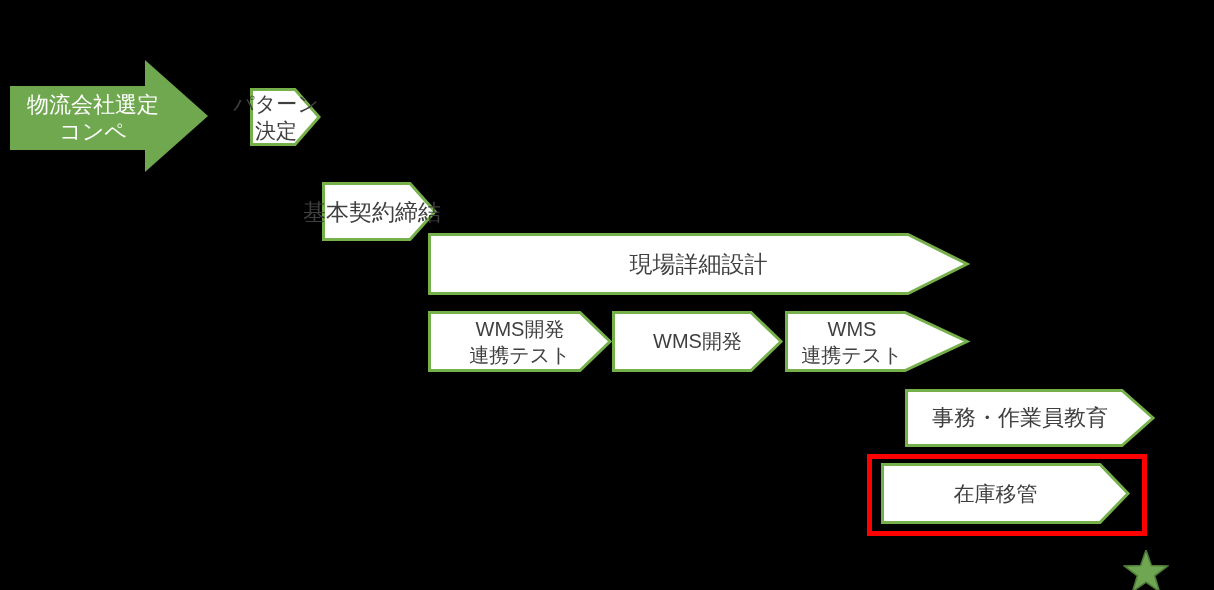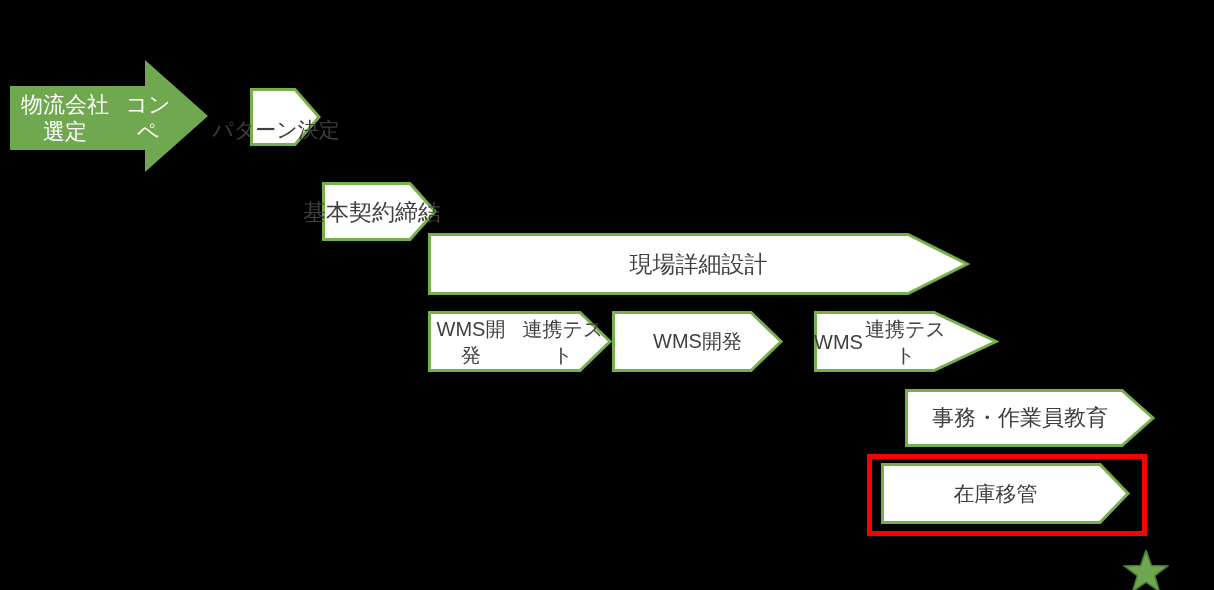--- a/index.html
+++ b/index.html
@@ -17,44 +17,44 @@
   body{
     width:1214px;height:590px;
     background:var(--background);
     position:relative;overflow:hidden;
     font-family:"Liberation Sans","DejaVu Sans",sans-serif;
     color:var(--text-dark);
   }
   .step{position:absolute;}
   .step svg{position:absolute;left:0;top:0;display:block;overflow:visible;}
   .lbl{
-    position:absolute;display:flex;flex-direction:row;
+    position:absolute;display:flex;flex-direction:column;
     align-items:center;justify-content:center;
     text-align:center;z-index:2;pointer-events:none;
     color:var(--text-dark);
   }
   .lbl.light{color:var(--text-light);}
   
   #s1{left:10px;top:60px;width:198px;height:112px;}
   #s1 .lbl{left:0;top:26px;width:166px;height:64px;font-size:22px;line-height:27px;}
   
   #s2{left:250px;top:88px;width:71px;height:58px;}
-  #s2 .lbl{left:-54px;top:0;width:160px;height:58px;font-size:21px;line-height:27px;margin-top:12px;}
+  #s2 .lbl{left:-54px;top:0;width:160px;height:58px;font-size:21px;line-height:27px;}
   
   #s3{left:322px;top:162px;width:115px;height:59px;margin-top:20px;}
   #s3 .lbl{left:-65px;top:0;width:230px;height:59px;font-size:23px;line-height:26px;white-space:nowrap;}
   
   #s4{left:428px;top:233px;width:541px;height:62px;}
   #s4 .lbl{left:0;top:0;width:541px;height:62px;font-size:23px;}
   
   #s5{left:428px;top:311px;width:184px;height:61px;}
   #s5 .lbl{left:0;top:0;width:184px;height:61px;font-size:20px;line-height:26px;}
   #s6{left:612px;top:311px;width:171px;height:61px;}
   #s6 .lbl{left:0;top:0;width:171px;height:61px;font-size:20px;}
-  #s7{left:814px;top:311px;width:184px;height:61px;}
+  #s7{left:785px;top:311px;width:184px;height:61px;}
   #s7 .lbl{left:0;top:0;width:184px;height:61px;font-size:20px;line-height:26px;padding-right:50px;box-sizing:border-box;}
   
   #s8{left:880px;top:389px;width:250px;height:58px;margin-left:25px;}
   #s8 .lbl{left:0;top:0;width:250px;height:58px;font-size:22px;padding-right:20px;box-sizing:border-box;}
   
   #s9{left:881px;top:463px;width:249px;height:61px;}
   #s9 .lbl{left:0;top:0;width:249px;height:61px;font-size:21px;padding-right:20px;box-sizing:border-box;font-family:Liberation Serif, serif;}
   
   #hl{
     position:absolute;left:867px;top:454px;width:280px;height:82px;

